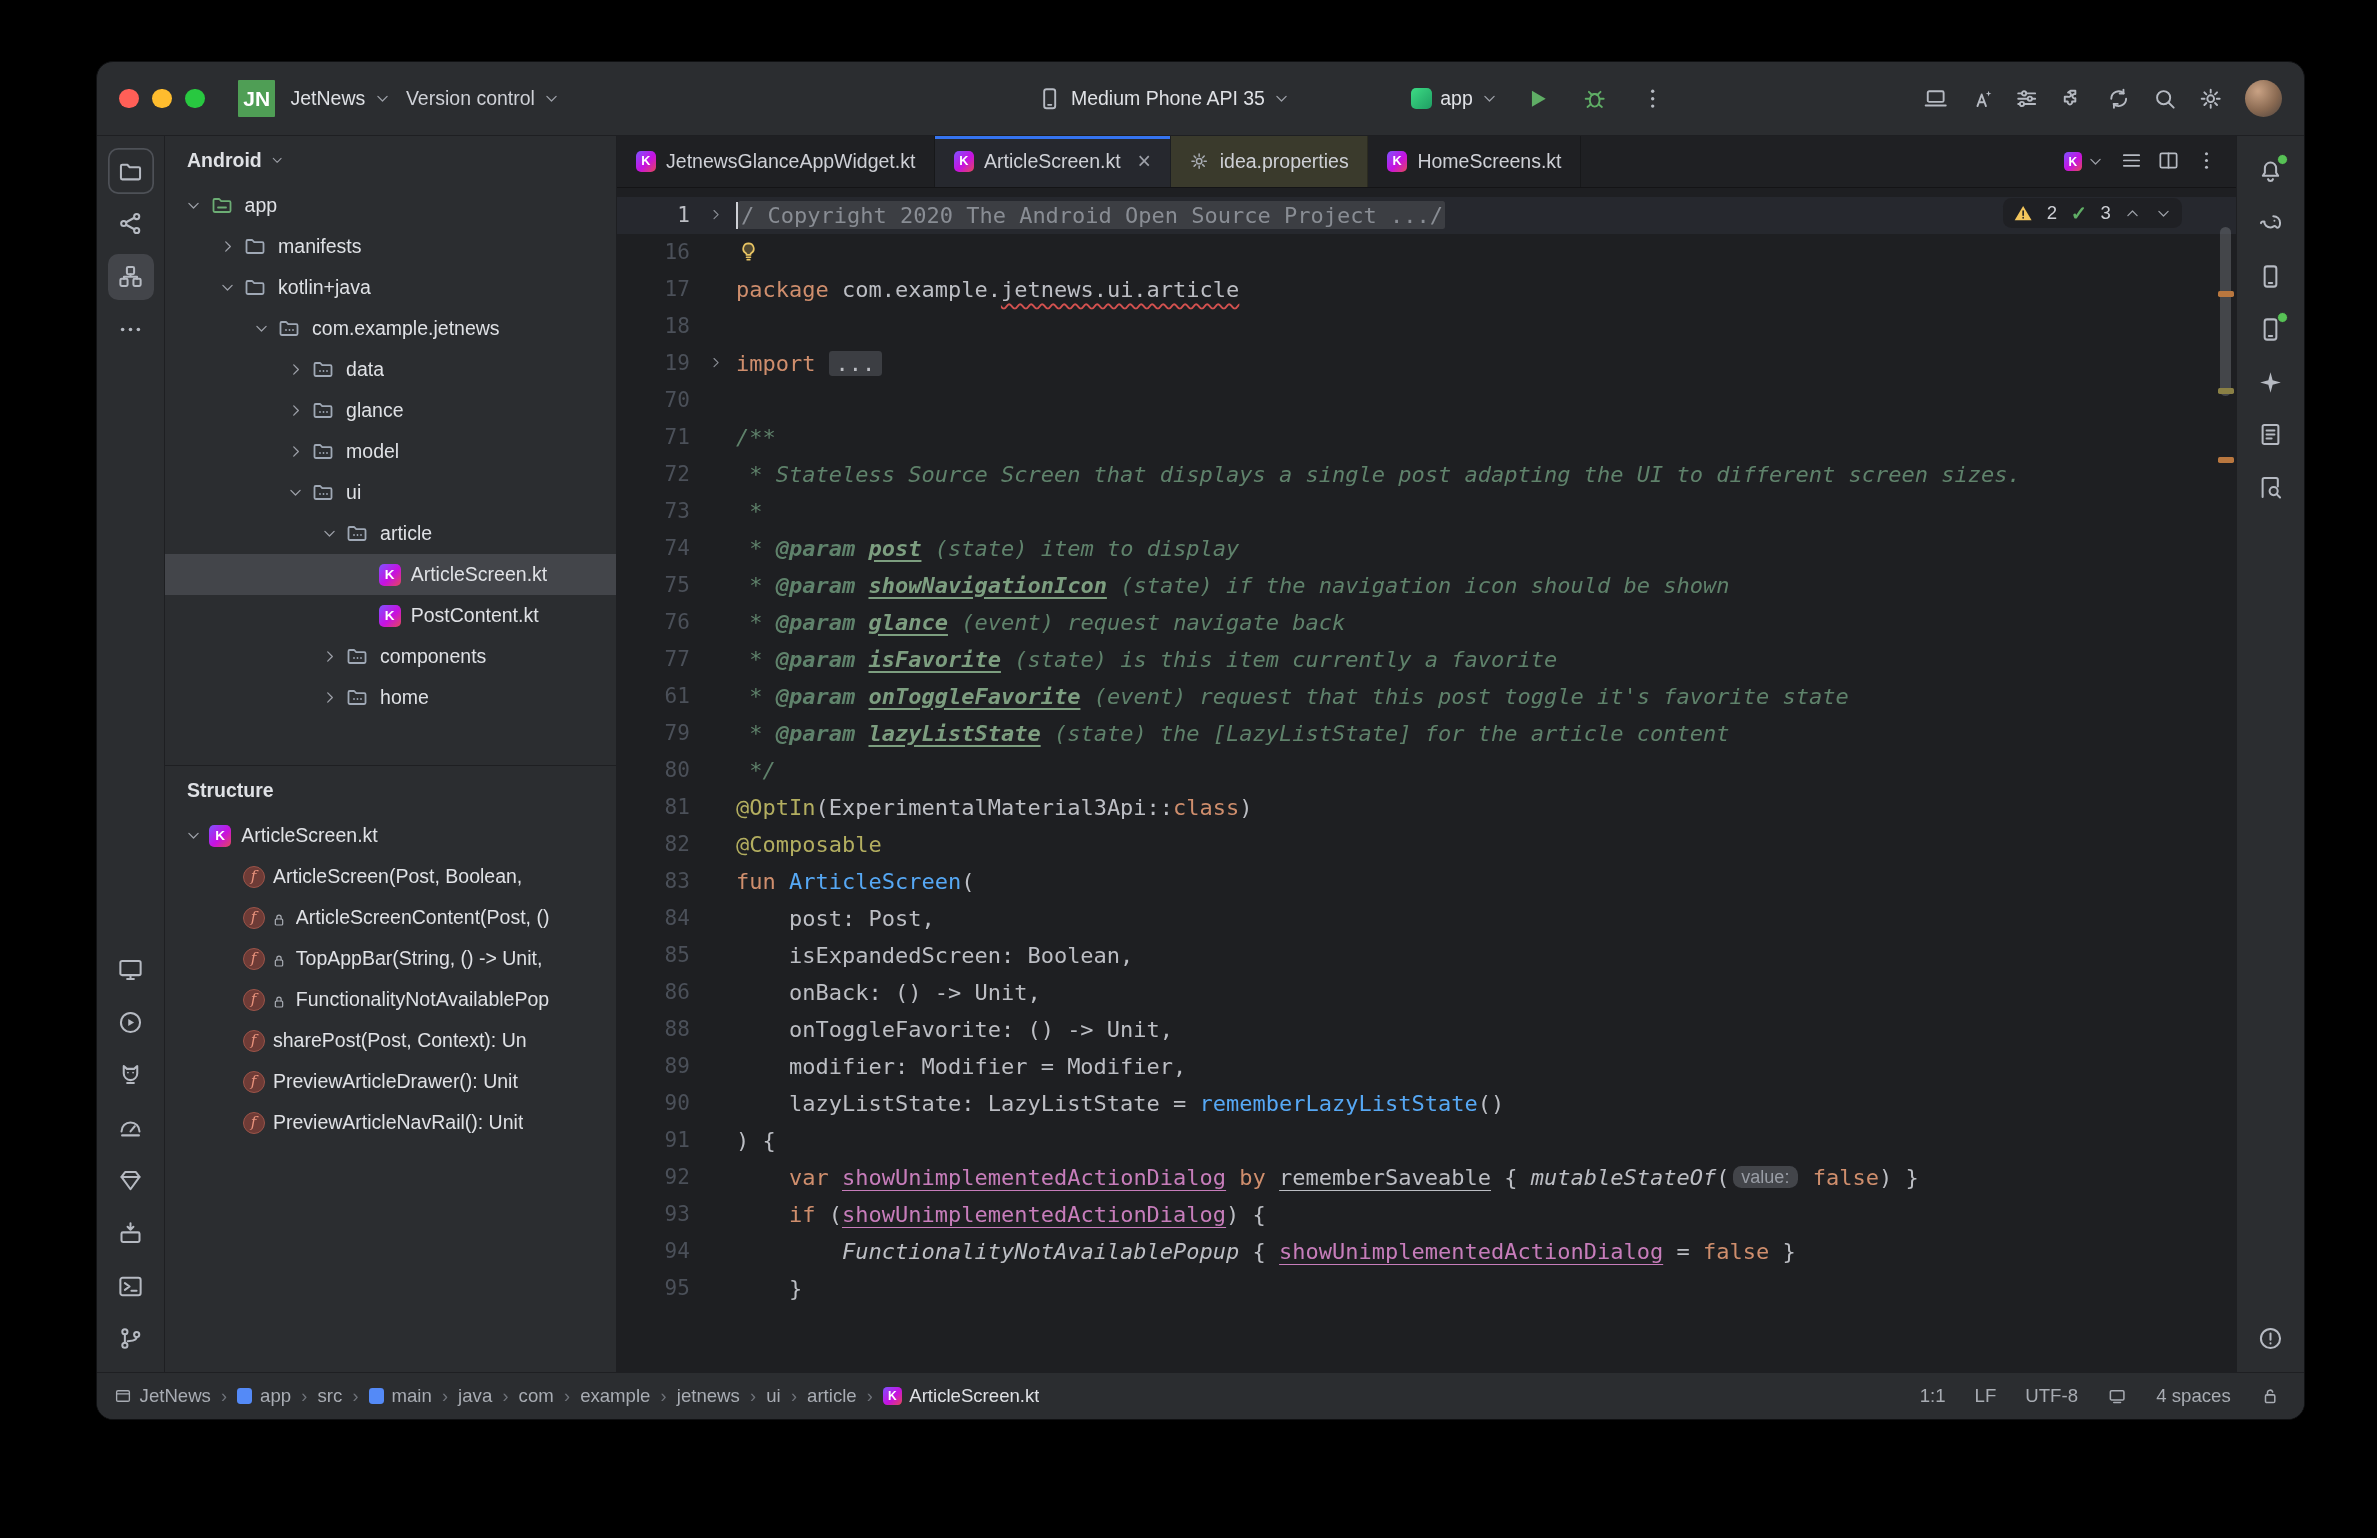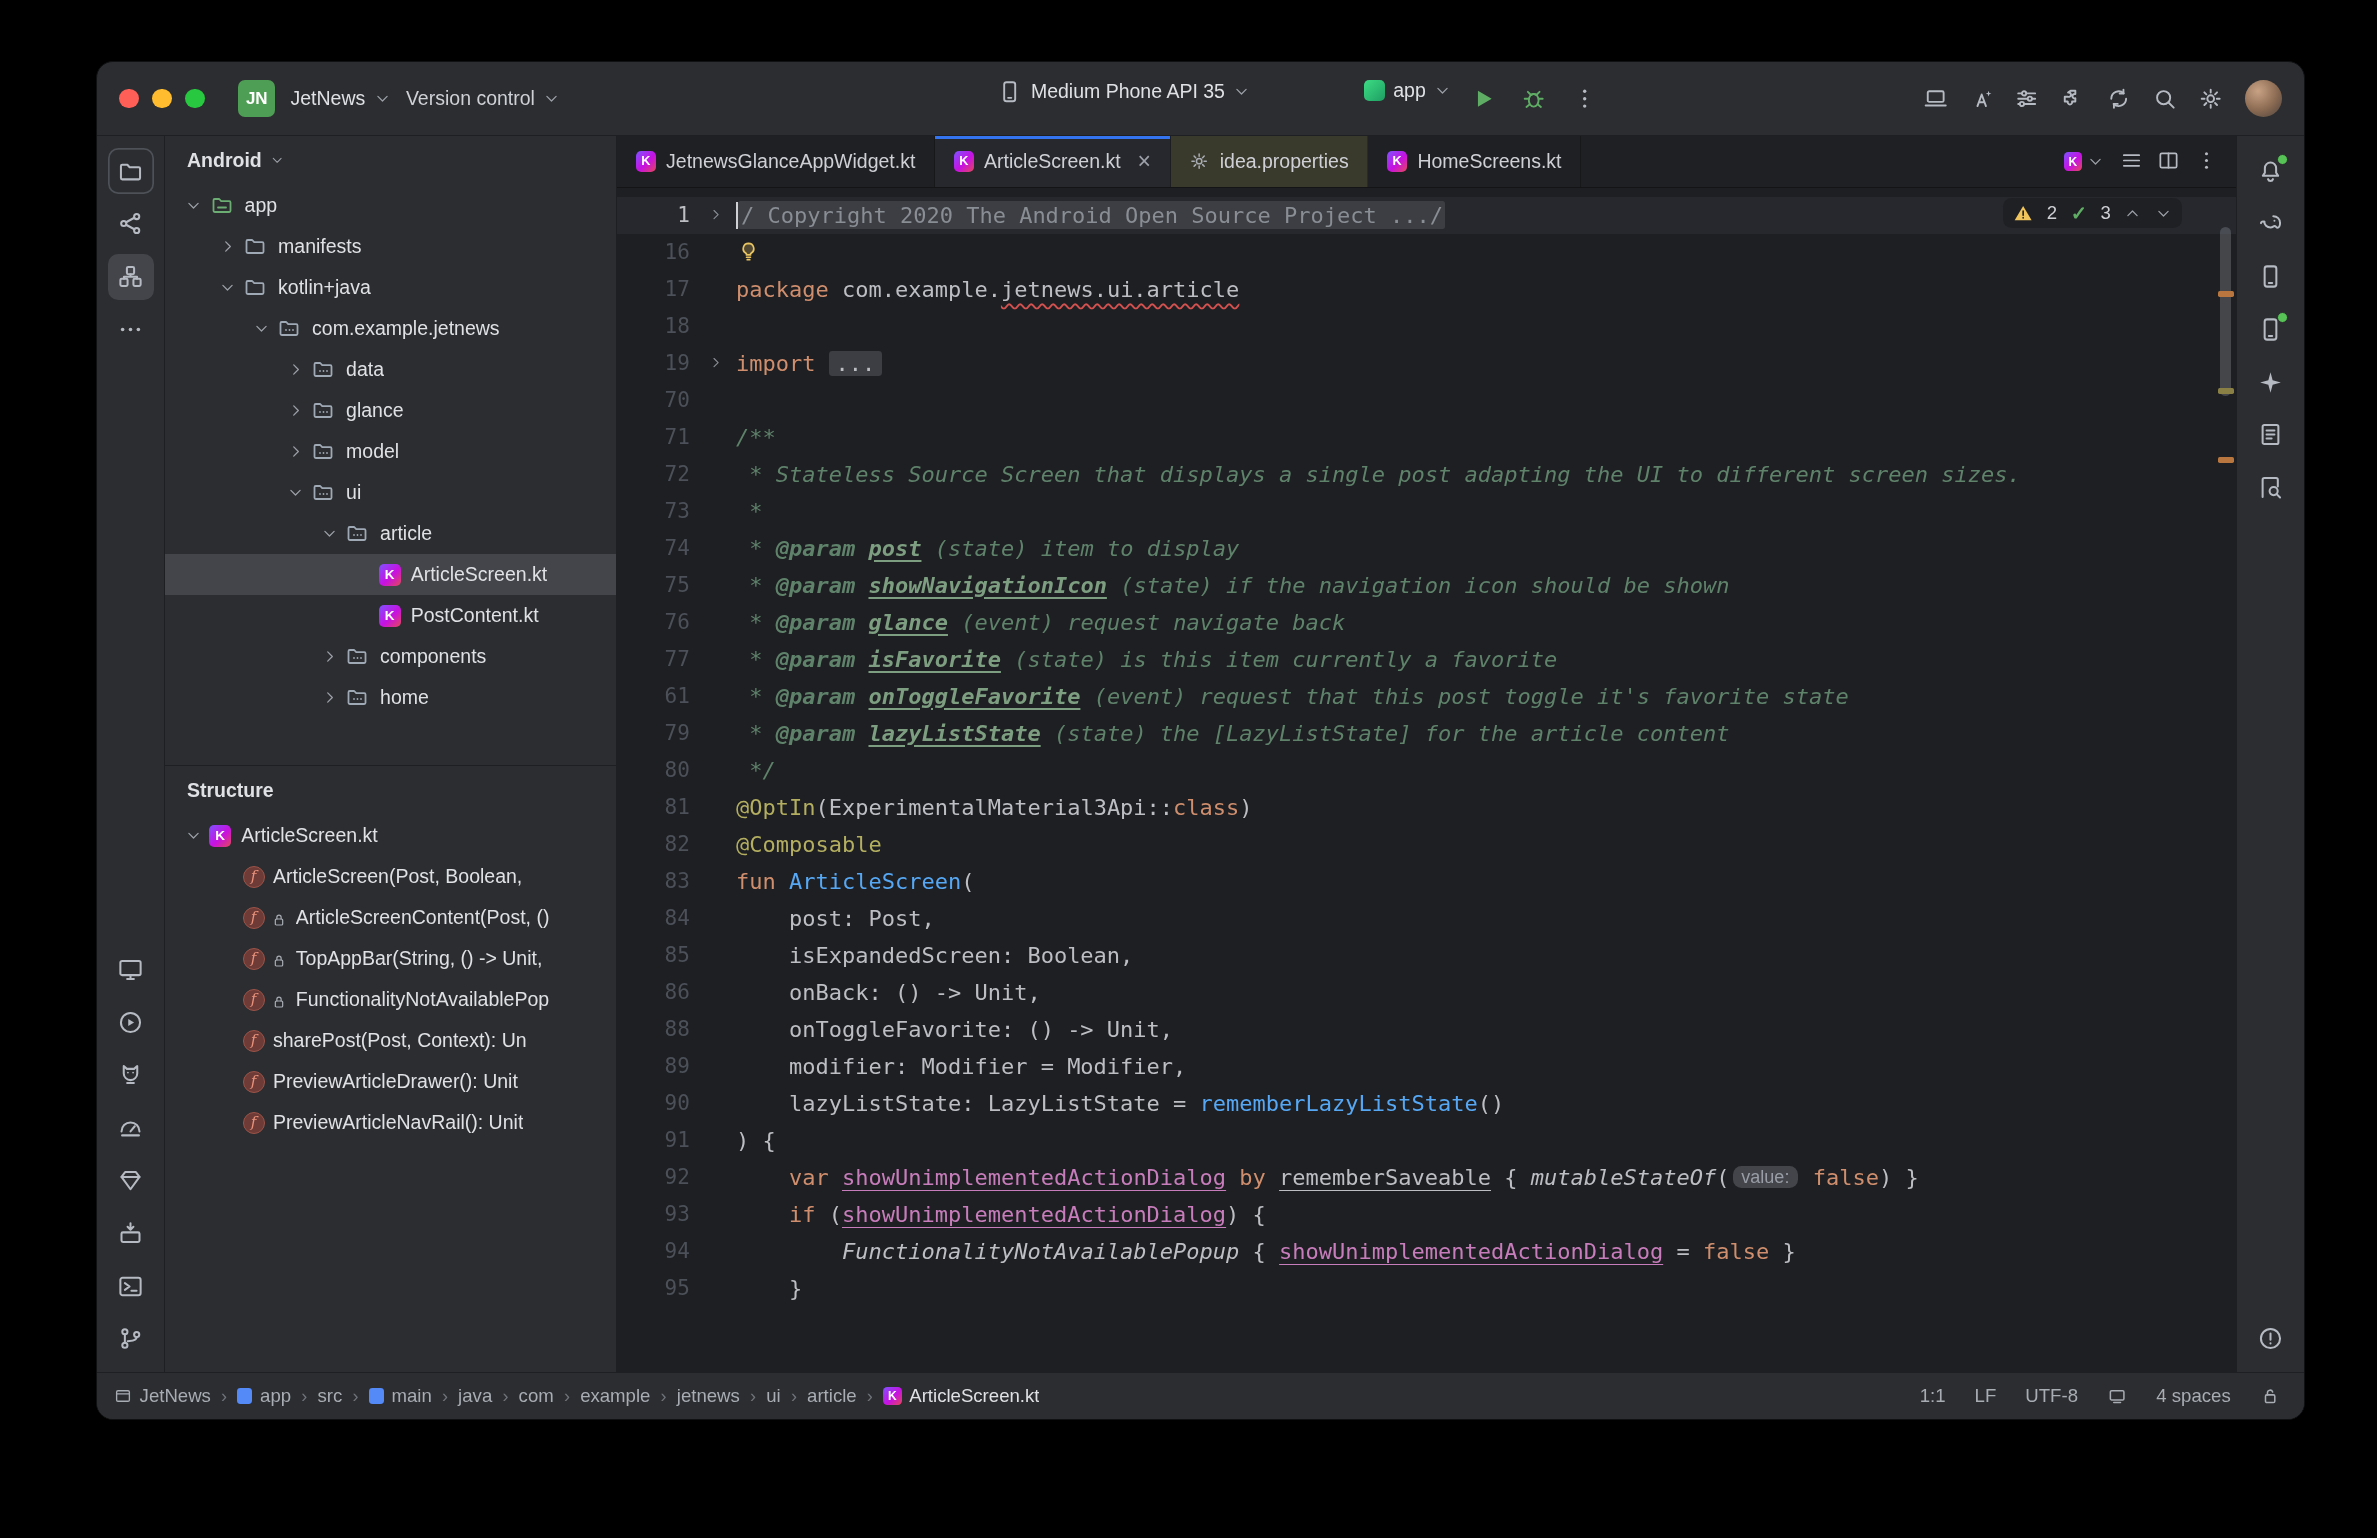--- a/index.html
+++ b/index.html
@@ -3,26 +3,26 @@
 <meta charset="utf-8">
 <style>
 *{margin:0;padding:0;box-sizing:border-box}
 html,body{width:2377px;height:1538px;background:#000;overflow:hidden;font-family:"Liberation Sans",sans-serif}
 .window{position:absolute;left:96px;top:61px;width:2209px;height:1359px;background:var(--panel,#2B2D30);border-radius:17px;overflow:hidden;display:flex;flex-direction:column;box-shadow:0 25.4px 76px rgba(0,0,0,.75);border:0.8px solid #101113}
 
 .titlebar{height:74px;flex:none;display:flex;align-items:center;padding:0 22px;position:relative;gap:15.2px;border-bottom:0.8px solid var(--line,#1E1F22)}
 .traffic{display:flex;gap:13.5px;align-items:center}
 .tl{width:19.5px;height:19.5px;border-radius:50%}
 .tl.r{background:#FF5F57}.tl.y{background:#FEBC2E}.tl.g{background:#28C840}
-.logo{width:37px;height:37px;border-radius:7px;background:var(--logo_green,#4F9E55);color:#fff;font-weight:700;font-size:17px;display:flex;align-items:center;justify-content:center;margin-left:18.6px}
+.logo{width:37px;height:37px;border-radius:1px;background:var(--logo_green,#4F9E55);color:#fff;font-weight:700;font-size:21px;display:flex;align-items:center;justify-content:center;margin-left:18.6px}
 .tbtn{display:flex;align-items:center;gap:8.5px;background:none;border:0;color:var(--ui_text,#DFE1E5);font-size:19.5px;font-family:inherit}
 .tbtn.dim{color:#CED0D6}
 .cv{width:17px;height:17px;color:var(--ui_dim,#9DA0A8);display:inline-flex}
 .cv svg{width:100%;height:100%}
-.tb-center{position:absolute;left:900px;display:flex;align-items:flex-start;gap:12px}
+.tb-center{position:absolute;left:940px;display:flex;align-items:center;gap:19px}
 .runcfg{margin-left:102px}
 .rc-ic{width:20.3px;height:20.3px;border-radius:5.1px;background:linear-gradient(135deg,#3DDC84,#1E9E63);display:inline-block}
 .tico{width:25.4px;height:25.4px;display:inline-flex;color:#B6BAC2}
 .tico svg{width:100%;height:100%}
 .tb-icon{width:39px;height:39px;border-radius:8.5px;background:none;border:0;display:flex;align-items:center;justify-content:center;color:#B6BAC2}
 .tb-icon svg{width:25.4px;height:25.4px}
 .tb-right{margin-left:auto;display:flex;align-items:center;gap:6.8px}
 .avatar{width:37px;height:37px;border-radius:50%;border:0;background:radial-gradient(circle at 35% 30%,#C9A284,#8A6A52 55%,#4A413C);margin-left:8.5px}
 
 .main{flex:1;display:flex;min-height:0}

